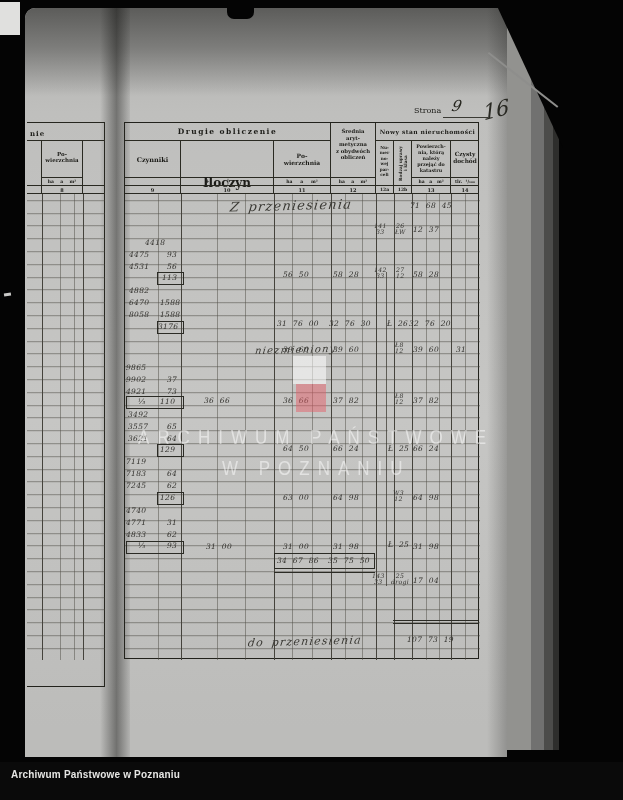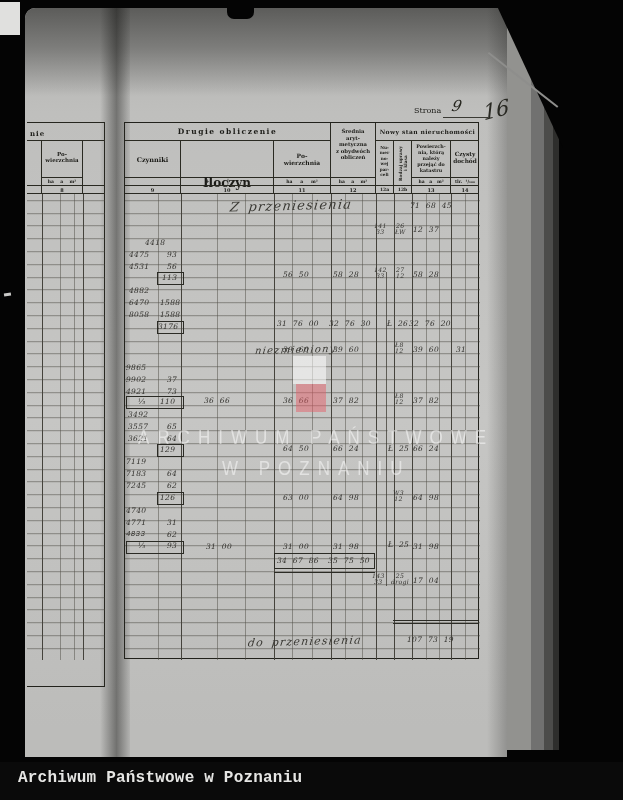--- a/index.html
+++ b/index.html
@@ -65,22 +65,22 @@
   .folio{font-size:21px;font-style:italic;color:#282822;transform:rotate(-14deg) skewX(-10deg);}
 
   
   .wm{font-family:"Liberation Sans",sans-serif;color:rgba(255,255,255,.5);
       font-size:17px;letter-spacing:8px;transform:scaleY(1.2);transform-origin:left top;white-space:pre;}
   .logo-w{background:rgba(255,255,255,.55);}
   .logo-p{background:rgba(228,96,106,.5);}
 
   
   .footer{left:0;top:762px;width:623px;height:38px;background:#0a0a0a;}
-  .footer-label{left:18px;top:7px;font-family:Liberation Mono, monospace;font-weight:bold;
-                font-size:16px;color:#e6e6e4;letter-spacing:.2px;position:absolute;}
+  .footer-label{left:11px;top:7px;font-family:Liberation Sans, sans-serif;font-weight:bold;
+                font-size:10px;color:#e6e6e4;letter-spacing:.2px;position:absolute;}
 </style>
 </head>
 <body>
 
 <div id="root">
 
   <div class="spread">
     <div class="topband"></div>
     <div class="gutter"></div>
     <div class="rightshade"></div>
@@ -334,21 +334,21 @@
       <span class="hw" style="left: 160px; top: 446px;">129</span>
       <span class="hw" style="left: 126px; top: 458px;">7119</span>
       <span class="hw" style="left: 126px; top: 470px;">7183</span>
       <span class="hw" style="left: 167px; top: 470px;">64</span>
       <span class="hw" style="left: 126px; top: 482px;">7245</span>
       <span class="hw" style="left: 167px; top: 482px;">62</span>
       <span class="hw" style="left: 160px; top: 494px;">126</span>
       <span class="hw" style="left: 126px; top: 507px;">4740</span>
       <span class="hw" style="left: 126px; top: 519px; text-align: center;">4771</span>
       <span class="hw" style="left: 167px; top: 519px;">31</span>
-      <span class="hw" style="left: 126px; top: 531px; font-family: Liberation Mono, monospace;">4833</span>
+      <span class="hw" style="left: 126px; top: 531px;">4833</span>
       <span class="hw" style="left: 167px; top: 531px;">62</span>
       <span class="hw" style="left: 138px; top: 542px;">⅓</span>
       <span class="hw" style="left: 167px; top: 542px;">93</span>
     </div>
 
   <div class="logo-w" style="left:293px;top:356px;width:33px;height:28px;"></div>
   <div class="logo-p" style="left:296px;top:384px;width:30px;height:28px;"></div>
   <span class="wm" style="left:138px;top:426px;">ARCHIWUM PAŃSTWOWE</span>
   <span class="wm" style="left:222px;top:457px;">W POZNANIU</span>
 

